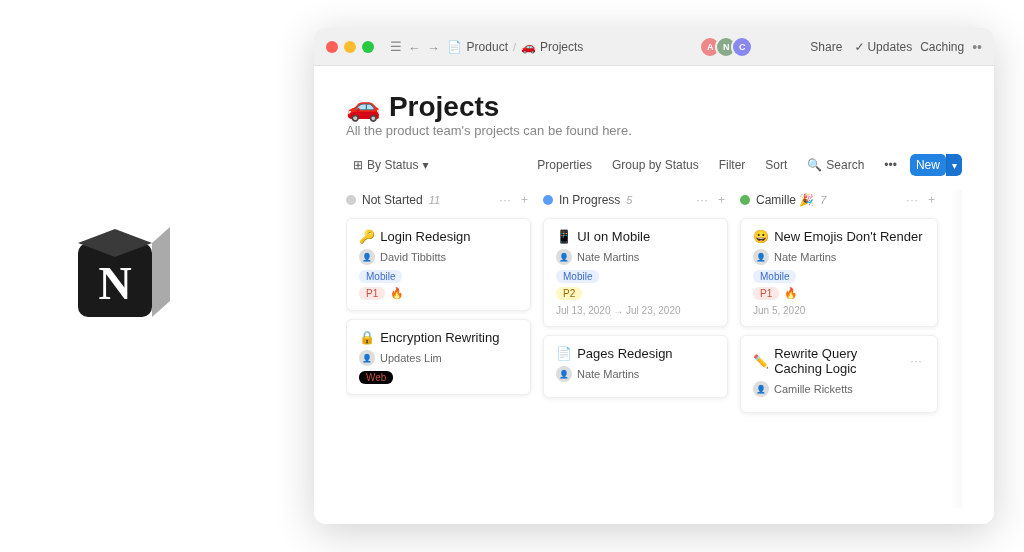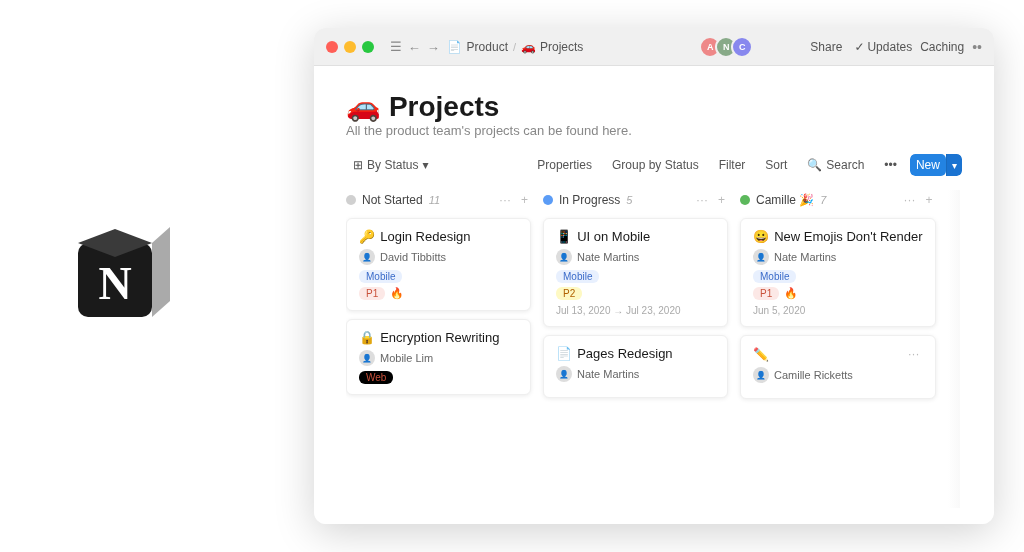--- a/index.html
+++ b/index.html
@@ -518,21 +518,21 @@
           </div>
         </div>
 
         <div class="kanban-card">
           <div class="card-title">
             <span>🔒</span>
             <span>Encryption Rewriting</span>
           </div>
           <div class="card-assignee">
             <div class="assignee-avatar">👤</div>
-            <span>Mobile Lim</span>
+            <span>Updates Lim</span>
           </div>
           <div class="card-tags">
             <span class="tag tag-web">Web</span>
           </div>
         </div>
       </div>
 
       <div class="kanban-column">
         <div class="column-header">
           <span class="status-dot dot-in-progress"></span>
@@ -600,20 +600,21 @@
           <div class="card-tags" style="margin-top:4px;">
             <span class="tag tag-p1">P1</span>
             <span class="fire-icon">🔥</span>
           </div>
           <div class="card-date">Jun 5, 2020</div>
         </div>
 
         <div class="kanban-card">
           <div class="card-title">
             <span>✏️</span>
+            <span>Rewrite Query Caching Logic</span>
             <button class="column-action-btn card-more" style="margin-left:auto;">···</button>
           </div>
           <div class="card-assignee">
             <div class="assignee-avatar">👤</div>
             <span>Camille Ricketts</span>
           </div>
         </div>
       </div>
 
       <div class="overflow-indicator"></div>

